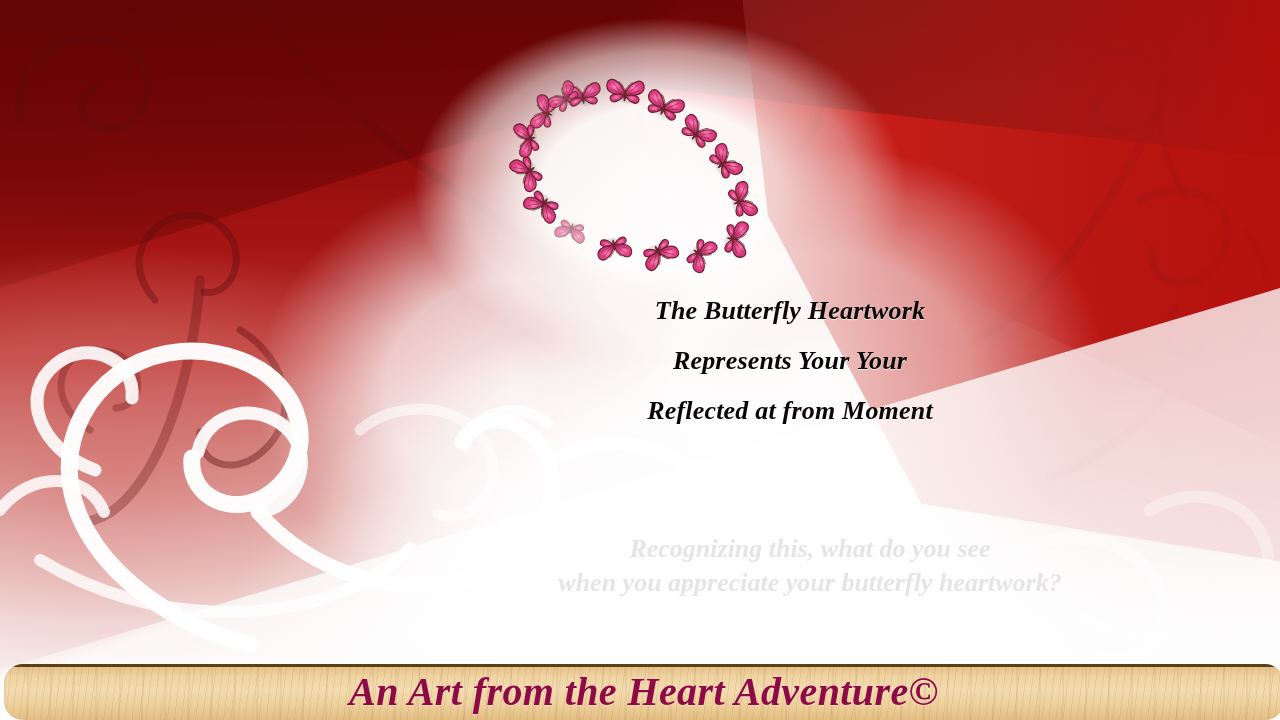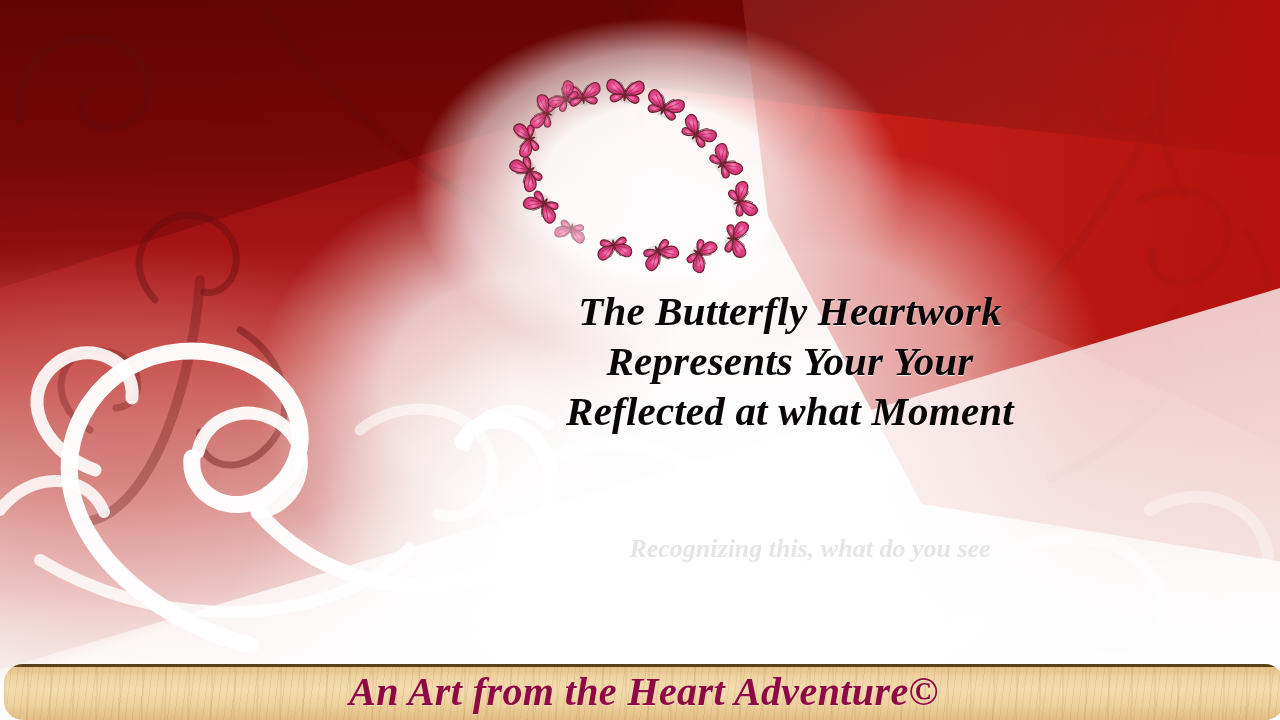--- a/index.html
+++ b/index.html
@@ -98,21 +98,21 @@
   
   .title-block {
     position: absolute;
     left: 430px;
     top: 286px;
     width: 720px;
     text-align: center;
     color: #0a0607;
     font-weight: bold;
     font-style: italic;
-    font-size: 41px;
+    font-size: 26px;
     line-height: 50px;
     letter-spacing: 0.2px;
     text-shadow: 0 1px 1px rgba(255,255,255,0.75);
   }
   .subtitle-block {
     position: absolute;
     left: 430px;
     top: 532px;
     width: 760px;
     text-align: center;
@@ -655,25 +655,26 @@
       <path d="M 1150 510 C 1200 480 1262 504 1268 556" stroke-width="12" stroke-opacity="0.35"></path>
       <path d="M 1060 600 C 1100 636 1160 648 1210 628" stroke-width="11" stroke-opacity="0.3"></path>
     </g>
   </svg>
 
   <div class="layer bg-diagband"></div>
 
   <div class="title-block">
     <div>The Butterfly Heartwork</div>
     <div>Represents Your Your</div>
-    <div>Reflected at what Moment</div>
+    <div>Reflected at from Moment</div>
   </div>
 
   <div class="subtitle-block">
     <div>Recognizing this, what do you see</div>
+    <div>when you appreciate your butterfly heartwork?</div>
   </div>
 
   <div class="footer">
     <div class="footer-wood"></div>
     <div class="footer-text">An Art from the Heart Adventure©</div>
   </div>
 
 </div>
 
 </body></html>

